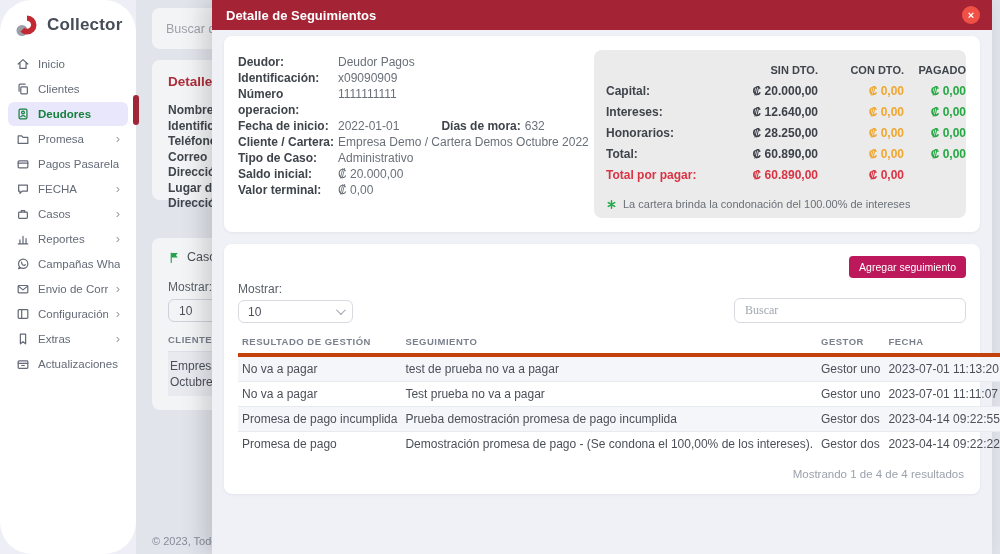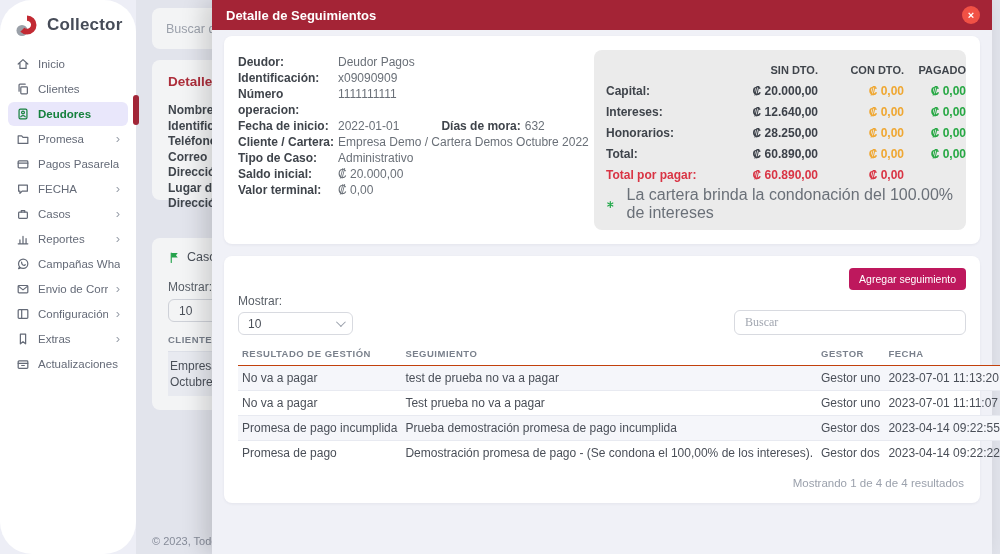--- a/index.html
+++ b/index.html
@@ -56,34 +56,34 @@
   .f-label { width:112px; flex:0 0 112px; font-weight:bold; color:#3f444b; font-size:12px; }
   .f-h, .f-v { text-align:right; font-weight:bold; font-size:12px; }
   .c-sin { width:100px; flex:0 0 100px; }
   .c-con { width:86px; flex:0 0 86px; }
   .c-pag { width:62px; flex:0 0 62px; }
   .f-h { color:#3f444b; font-size:11px; }
   .v-sin { color:#3c4149; }
   .v-con { color:#efa732; }
   .v-pagado { color:#27a844; }
   .total-row .f-label, .total-row .v-sin, .total-row .v-con { color:#d93444; }
-  .fin-note { display:flex; align-items:center; gap:12px; font-size:16px; color:#6a7078; margin-top:0; }
+  .fin-note { display:flex; align-items:center; gap:6px; font-size:11px; color:#6a7078; margin-top:12px; }
 
   
   .card-seg { padding:12px 14px 10px 14px; }
   .seg-btn-row { display:flex; justify-content:flex-end; margin-bottom:4px; }
   .btn-add { background:#be185d; color:#fff; border:none; font-size:10.5px; padding:5px 10px; border-radius:4px; cursor:pointer; font-family:inherit; }
   .seg-controls { display:flex; align-items:flex-end; justify-content:space-between; margin-bottom:8px; }
   .seg-mostrar-label { font-size:12px; color:#5a6068; margin-bottom:4px; }
   .seg-select { width:115px; height:23px; border:1px solid #d8dae0; border-radius:6px; background:#fff; display:flex; align-items:center; justify-content:space-between; padding:0 9px; font-size:12px; color:#4a4f58; cursor:pointer; }
   .chev-down { width:7px; height:7px; border-right:1.5px solid #9aa0ab; border-bottom:1.5px solid #9aa0ab; transform:rotate(45deg) translateY(-2px); }
   .seg-search { width:232px; height:25px; border:1px solid #d8dae0; border-radius:6px; background:#fff; padding:0 10px; font-size:12px; color:#4a4f58; font-family:Liberation Serif, serif; outline:none; }
   .seg-search::placeholder { color:#a2a7b1; }
   table.seg-table { width:100%; border-collapse:collapse; }
-  .seg-table th { text-align:left; font-size:9.5px; letter-spacing:.5px; color:#7a818c; font-weight:bold; padding:5px 4px 6px 4px; border-bottom:1px solid #c2410c; white-space:nowrap; }
+  .seg-table th { text-align:left; font-size:9.5px; letter-spacing:.5px; color:#7a818c; font-weight:bold; padding:5px 4px 6px 4px; border-bottom:4px solid #c2410c; white-space:nowrap; }
   .seg-table td { font-size:12px; color:#4a4f58; padding:5px 4px; border-top:1px solid #e8eaf1; white-space:nowrap; }
   .seg-table tbody tr:nth-child(odd) { background:#f5f6fa; }
   .col-res { width:22%; } .col-seg { width:55%; } .col-ges { width:9%; } .col-fec { width:14%; }
   .seg-footer { text-align:right; font-size:11.5px; color:#9ba1ac; padding:12px 2px 4px 0; }
 
   .icon-svg { stroke:currentColor; fill:none; stroke-width:1.4; stroke-linecap:round; stroke-linejoin:round; }
   .flag-green { color:#22a84a; }
 </style>
 </head>
 <body>

